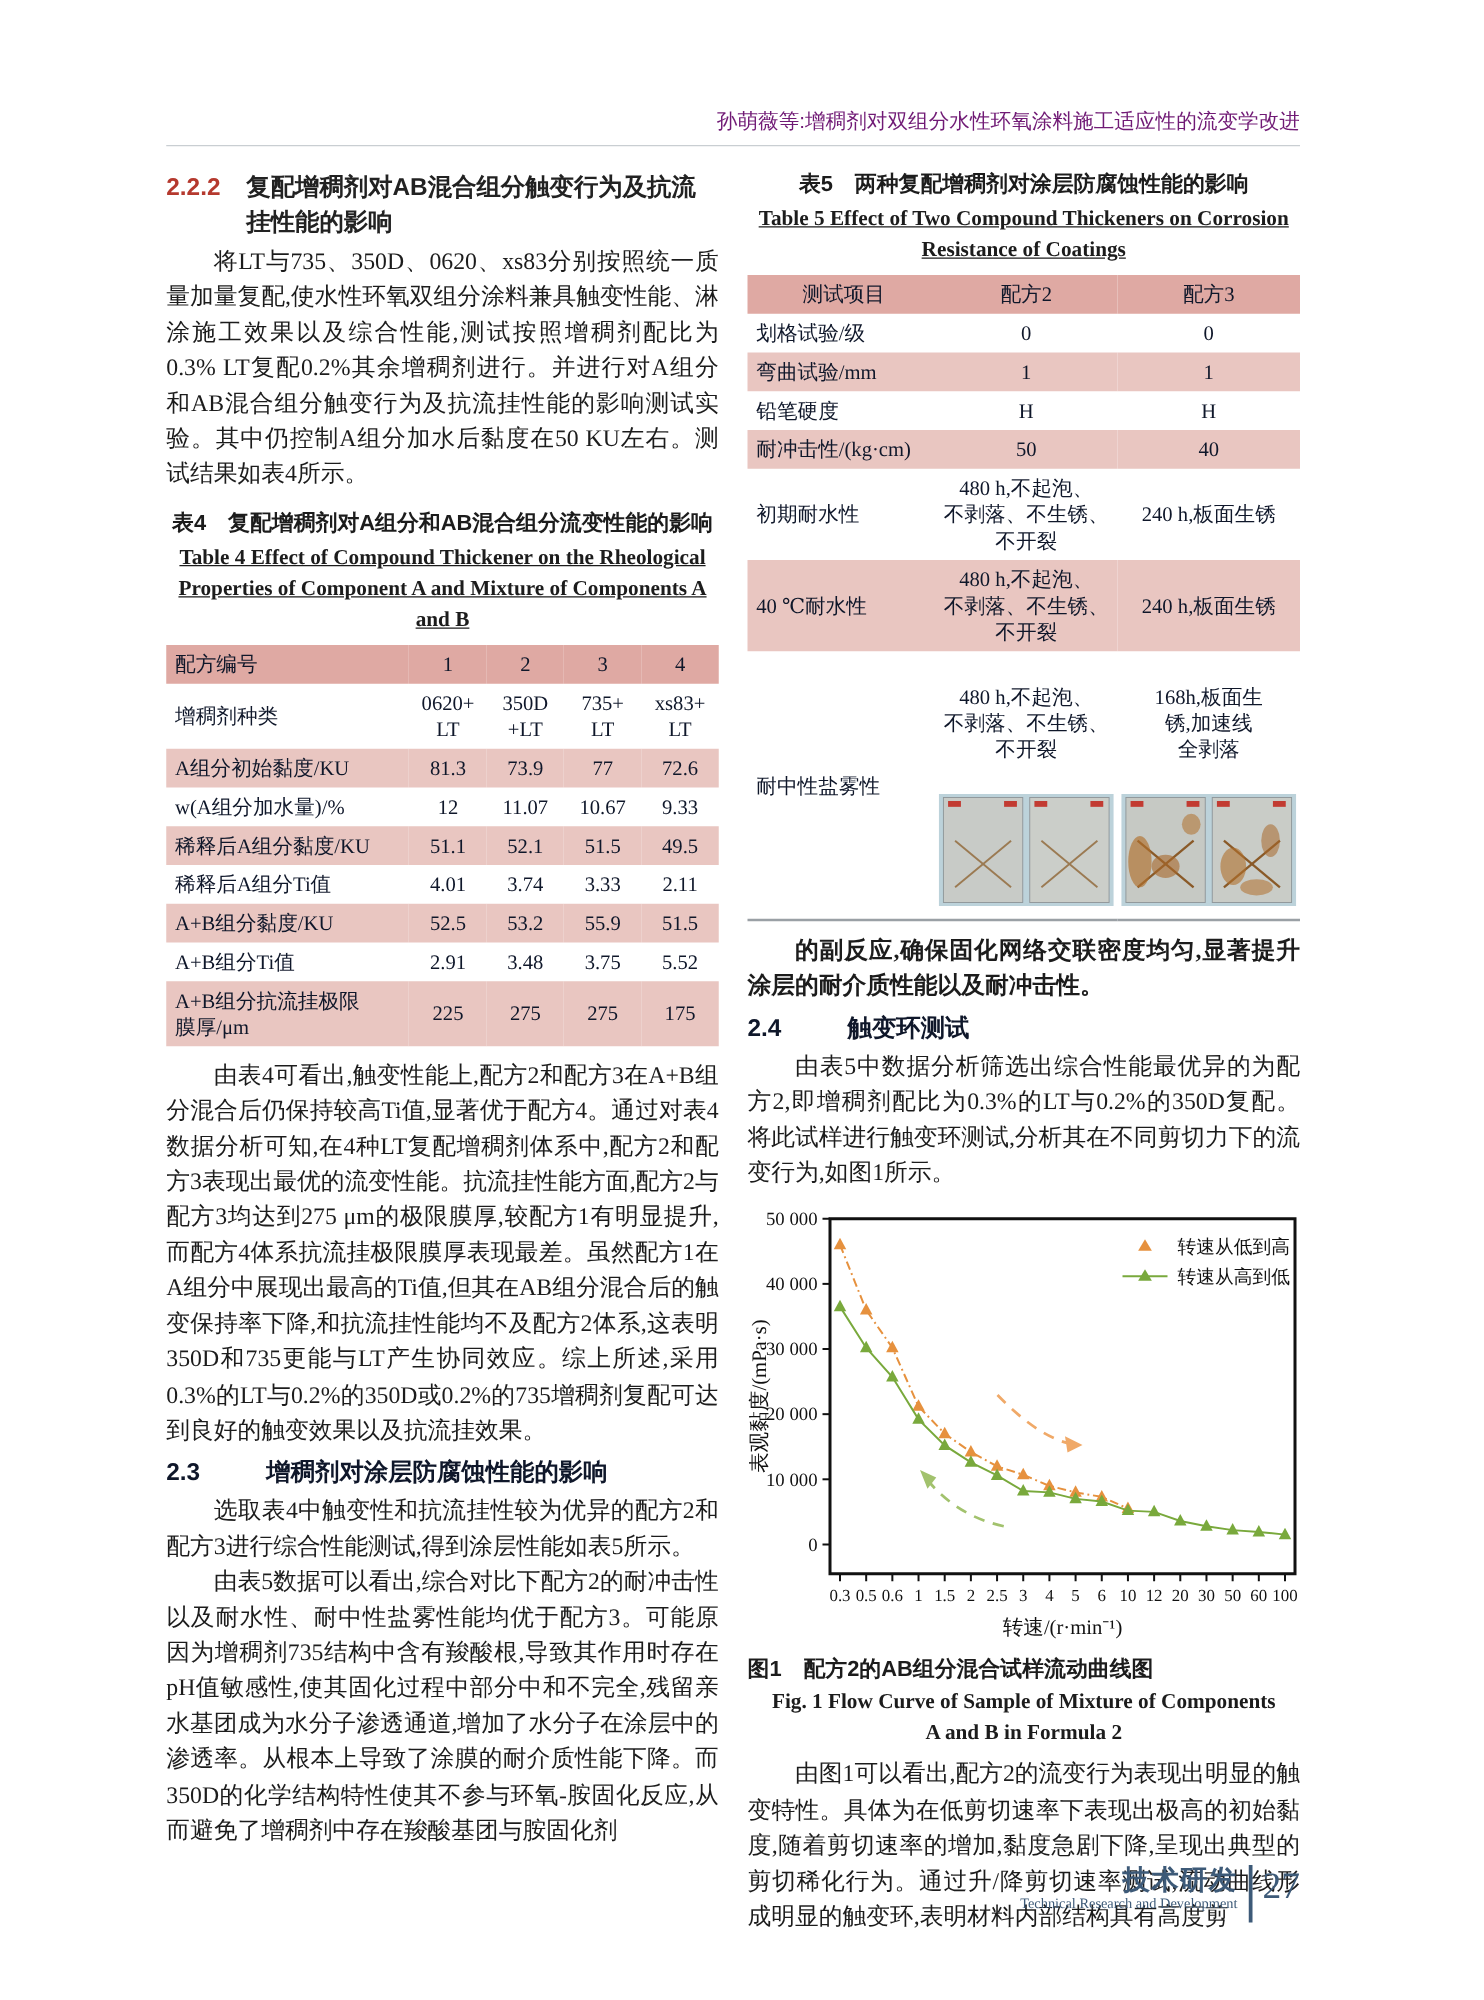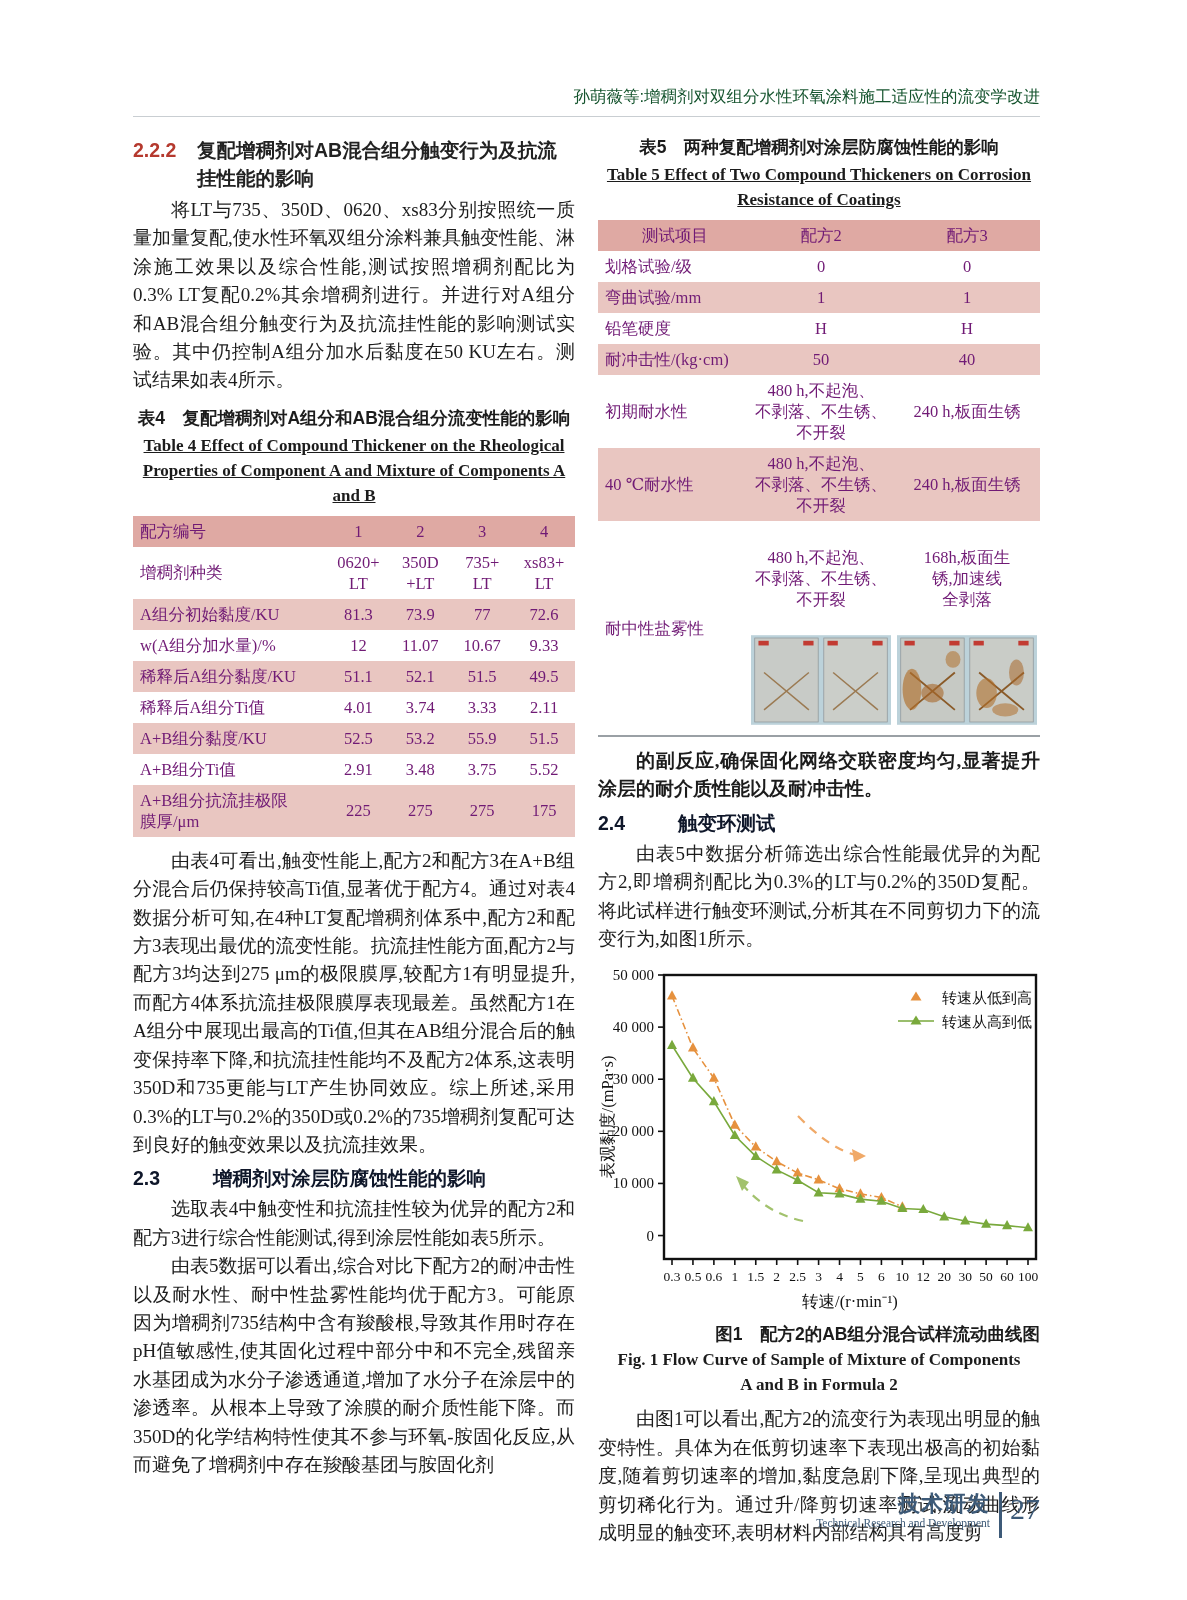--- a/index.html
+++ b/index.html
@@ -1,55 +1,55 @@
 <!DOCTYPE html>
 <html><head>
 <meta charset="utf-8">
 <style>
   html,body{margin:0;padding:0;background:#ffffff;}
   #page{position:relative;width:1187px;height:1600px;background:#ffffff;overflow:hidden;
         font-family:"Liberation Serif","DejaVu Serif",serif;color:#1c1c1c;}
   .running-head{position:absolute;top:86px;left:133px;width:907px;text-align:right;
-        font-family:"Liberation Sans","DejaVu Sans",sans-serif;font-size:16.5px;color:#14532d;}
+        font-family:"Liberation Sans","DejaVu Sans",sans-serif;font-size:16.5px;color:#701a75;}
   .head-rule{position:absolute;top:116px;left:133px;width:907px;border-top:1.5px solid #c9ced2;}
   .content{position:absolute;left:133px;top:134px;width:907px;display:flex;gap:23px;}
   .col{width:442px;}
 
   p.body{font-size:19px;line-height:28.4px;text-align:justify;text-indent:2em;margin:0;}
   .h-sub{display:flex;font-family:"Liberation Sans","DejaVu Sans",sans-serif;font-weight:bold;
          font-size:19.5px;line-height:28px;margin:2px 0 4px 0;}
   .h-sub .num{color:#b5392e;flex:0 0 64px;}
   .h-sub .ttl{color:#222;}
   .h-red{display:flex;font-family:"Liberation Sans","DejaVu Sans",sans-serif;font-weight:bold;
          font-size:19.5px;line-height:30px;color:#0f172a;margin:4px 0 2px 0;gap:28px;}
   .h-red .num{flex:0 0 52px;}
 
   .tbl-cap-cn{font-family:"Liberation Sans","DejaVu Sans",sans-serif;font-weight:bold;
         font-size:17.5px;text-align:center;margin:10px 0 2px 0;line-height:26px;}
   .tbl-cap-en{font-weight:bold;font-size:17px;text-align:center;line-height:25px;margin:0 0 8px 0;text-decoration:underline;}
 
-  table{width:100%;border-collapse:collapse;font-size:16.5px;color:#701a75;}
+  table{width:100%;border-collapse:collapse;font-size:16.5px;color:#0f172a;}
   thead tr{background:#dfa9a3;}
   tbody.rows tr:nth-child(even){background:#e9c6c1;}
   th,td{font-weight:normal;padding:5px 3px;white-space:pre-line;line-height:21px;}
   td.lbl,th.lbl{text-align:left;padding-left:7px;}
   td.val,th.val{text-align:center;}
   #table4 .lbl{width:44%;}
   #table4 .val{width:14%;}
   #table5 .lbl{width:34%;}
   #table5 .val{width:33%;}
   #table5 th{text-align:center;}
   #table5{border-bottom:2px solid #9aa0a5;}
   .photo-cell{text-align:center;vertical-align:top;}
   .photo-cell svg{margin-top:4px;}
   td.mid{vertical-align:middle;}
 
   .fig-wrap{margin-top:10px;text-align:center;}
   .fig-cap-cn{font-family:"Liberation Sans","DejaVu Sans",sans-serif;font-weight:bold;
-        font-size:17.5px;text-align:right;line-height:26px;margin-top:2px;}
+        font-size:17.5px;text-align:left;line-height:26px;margin-top:2px;}
   .fig-cap-en{font-weight:bold;font-size:17px;text-align:center;line-height:25px;margin:0 14px 8px 14px;}
 
   .footer{position:absolute;top:1492px;right:147px;display:flex;align-items:flex-start;color:#3d5a78;}
   .footer-text{text-align:right;margin-right:9px;}
   .footer-cn{font-family:"Liberation Sans","DejaVu Sans",sans-serif;font-weight:bold;
         font-size:22px;line-height:24px;letter-spacing:1px;}
   .footer-en{font-size:11.5px;line-height:15px;}
   .footer-bar{width:3px;height:46px;background:#3d5a78;margin-right:8px;}
   .footer-page{font-size:30px;}
 </style>

